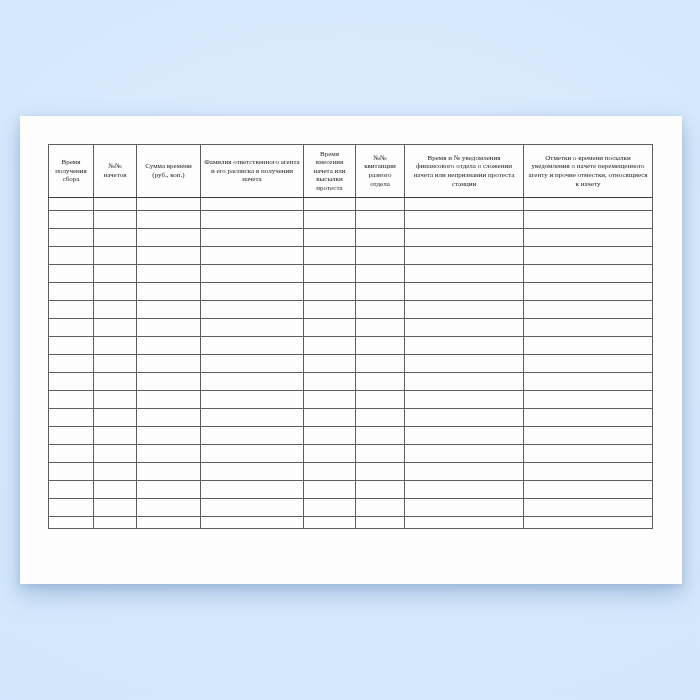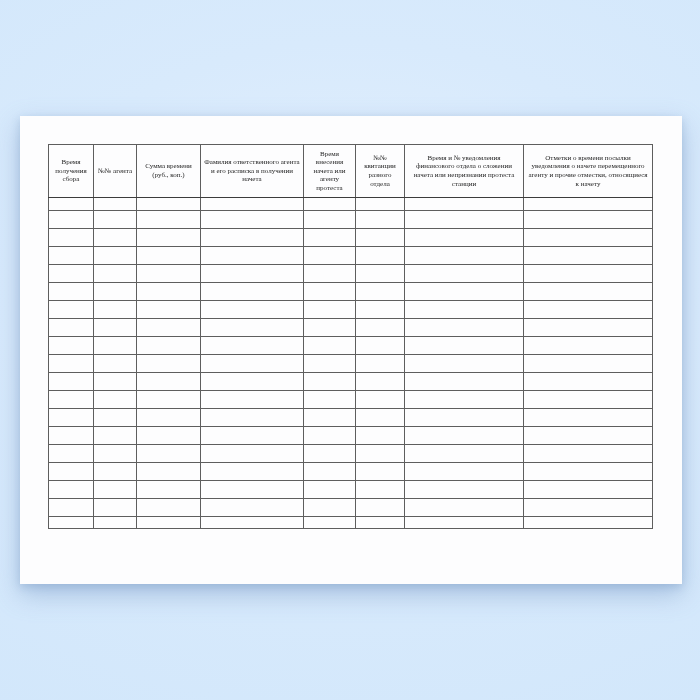--- a/index.html
+++ b/index.html
@@ -76,24 +76,24 @@
           <col style="width: 64px;">
           <col style="width: 103px;">
           <col style="width: 52px;">
           <col style="width: 49px;">
           <col style="width: 119px;">
           <col style="width: 129px;">
         </colgroup>
       <thead>
         <tr id="header-row">
             <th>Время получения сбора</th>
-            <th>№№ агента</th>
+            <th>№№ начетов</th>
             <th>Сумма времени (руб., коп.)</th>
             <th>Фамилия ответственного агента и его расписка в получении начета</th>
-            <th>Время внесения начета или агенту протеста</th>
+            <th>Время внесения начета или высылки протеста</th>
             <th>№№ квитанции разного отдела</th>
             <th>Время и № уведомления финансового отдела о сложении начета или непризнании протеста станции</th>
             <th>Отметки о времени посылки уведомления о начете перемещенного агенту и прочие отместки, относящиеся к начету</th>
           </tr>
       </thead>
       <tbody id="body-rows">
           <tr class="row-thin">
             <td></td>
             <td></td>
             <td></td>

